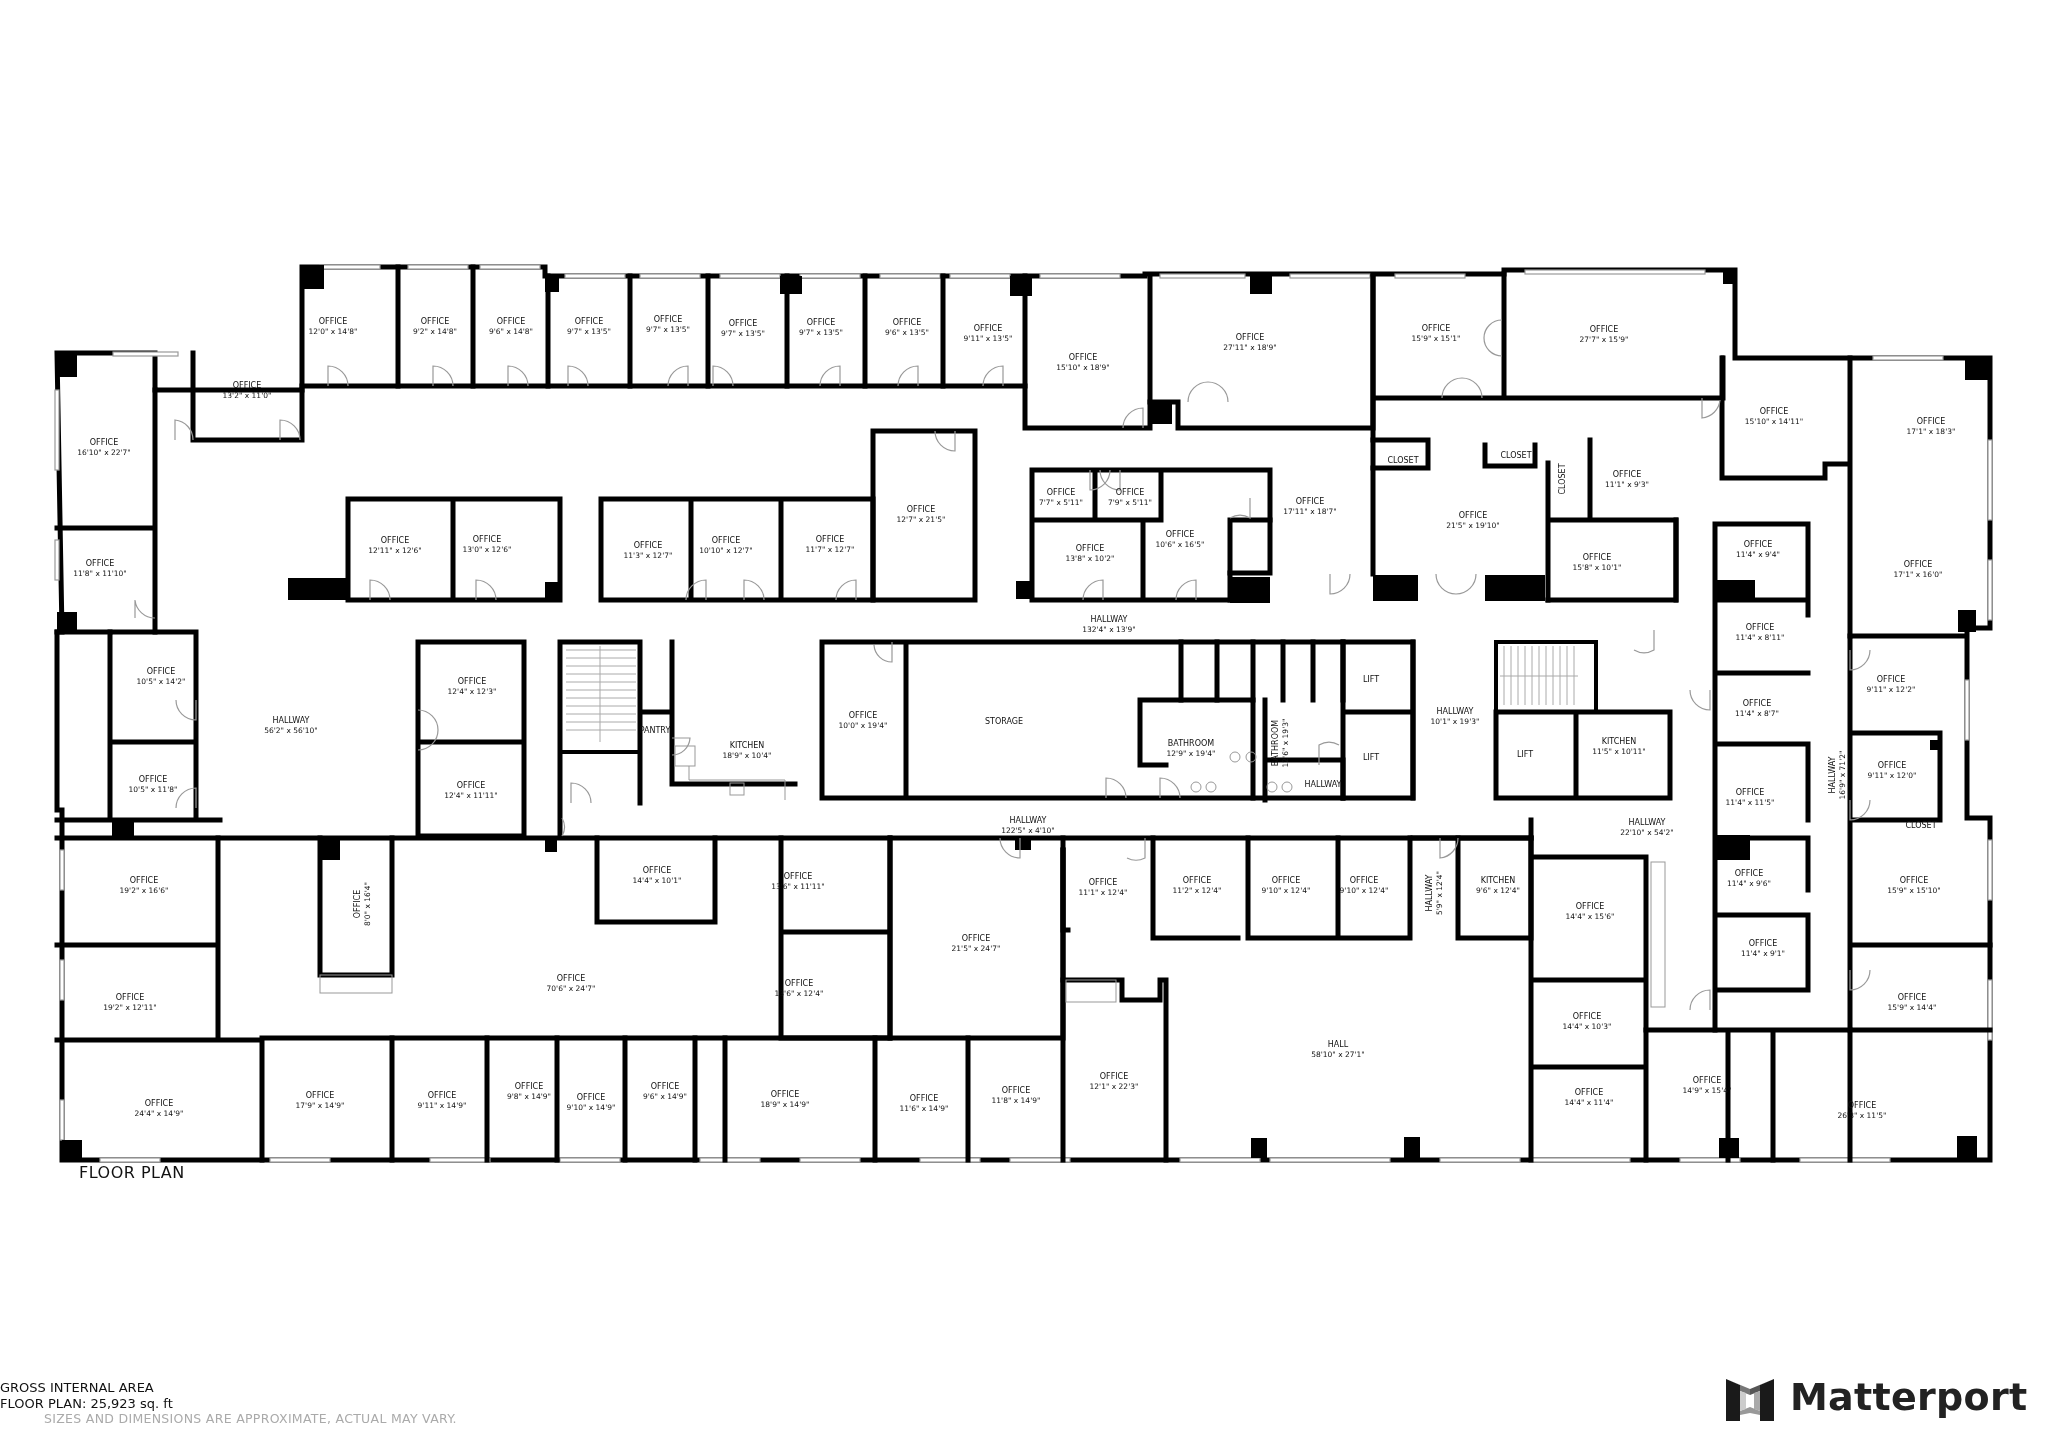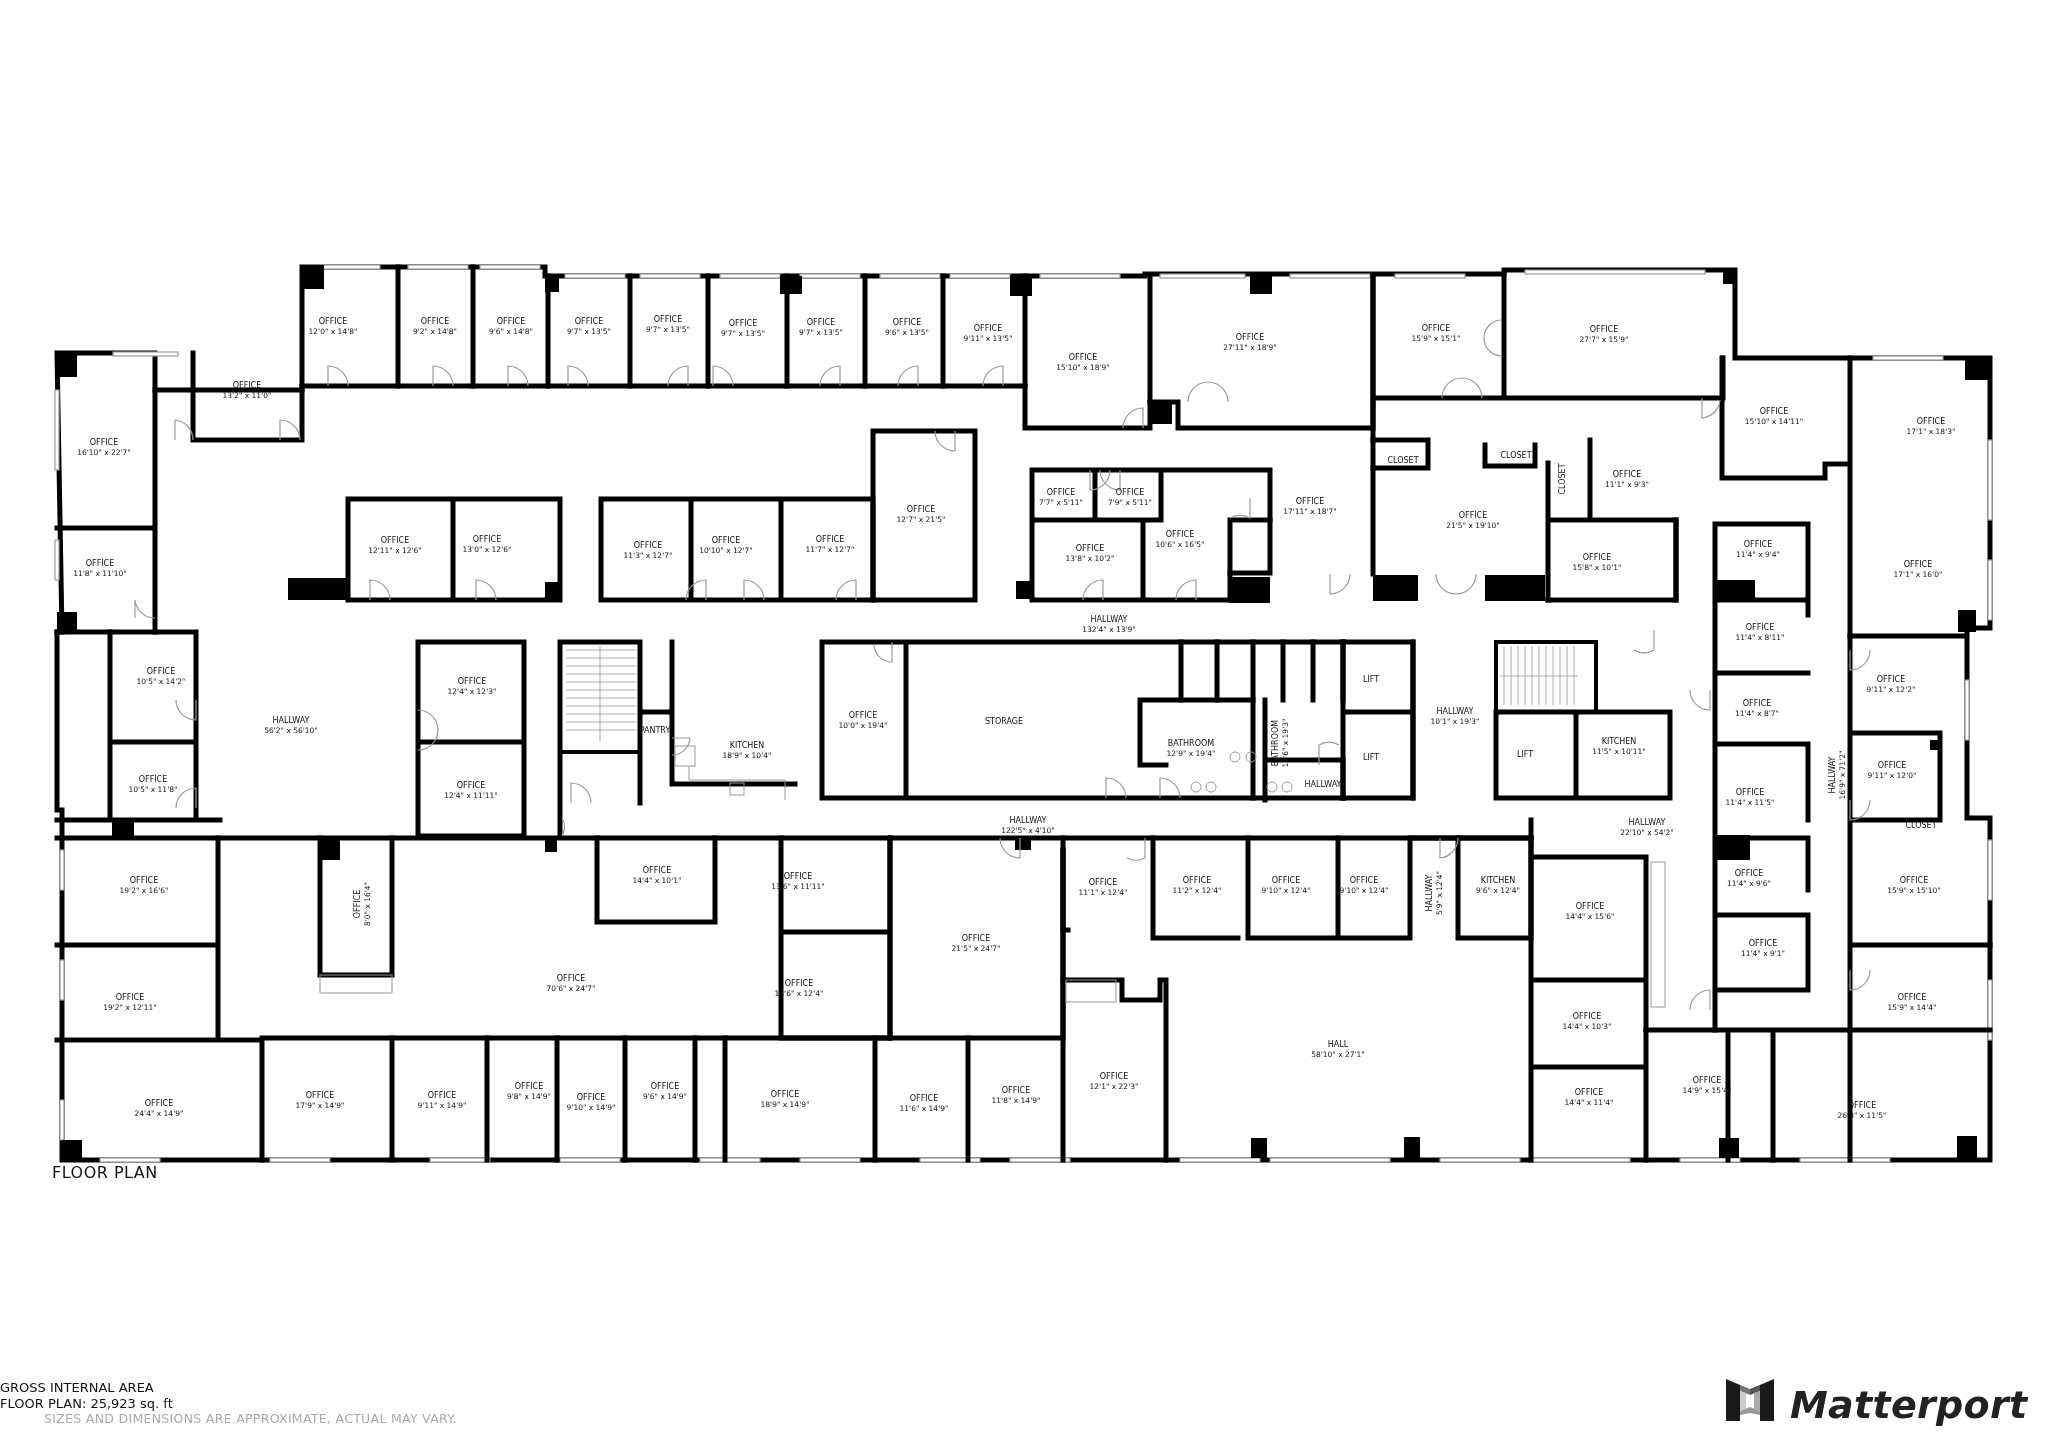--- a/index.html
+++ b/index.html
@@ -7,26 +7,26 @@
   #plan{position:absolute;left:0;top:0;width:2048px;height:1449px;}
   .w{fill:none;stroke:#000;stroke-width:5;stroke-linecap:square;}
   .wt{fill:none;stroke:#000;stroke-width:4;}
   .blk{fill:#000;}
   .win{fill:#fff;stroke:#999;stroke-width:1.2;}
   .door{fill:none;stroke:#999;stroke-width:1.2;}
   .stair{fill:none;stroke:#aaa;stroke-width:1;}
   .fix{fill:none;stroke:#999;stroke-width:1;}
   .room-name{font-size:8px;fill:#111;text-anchor:middle;font-family:"DejaVu Sans",sans-serif;}
   .room-dim{font-size:7.5px;fill:#111;text-anchor:middle;font-family:"DejaVu Sans",sans-serif;}
-  .fp-label{position:absolute;left:52px;top:1163px;font-size:16px;color:#111;letter-spacing:0.5px;font-family:"DejaVu Sans",sans-serif;}
+  .fp-label{position:absolute;left:79px;top:1163px;font-size:16px;color:#111;letter-spacing:0.5px;font-family:"DejaVu Sans",sans-serif;}
   .footer{position:absolute;left:0;width:1490px;text-align:left;font-family:"DejaVu Sans",sans-serif;}
   .f1{top:1380px;font-size:13px;color:#111;}
   .f2{top:1396px;font-size:13px;color:#111;}
   .f3{top:1411px;font-size:12.5px;color:#aaa;letter-spacing:0.3px;margin-left:44px;}
-  .brand{position:absolute;left:1724px;top:1375px;display:flex;align-items:flex-end;gap:14px;font-style:italic;}
+  .brand{position:absolute;left:1724px;top:1375px;display:flex;align-items:flex-start;gap:14px;}
   .brand-name{font-family:"DejaVu Sans",sans-serif;font-weight:bold;font-size:38px;color:#222;letter-spacing:0.3px;}
 </style>
 </head>
 <body>
 
 <svg id="plan" viewBox="0 0 2048 1449" xmlns="http://www.w3.org/2000/svg">
 
   <g>
     <path class="w" d="M57,353 H155 V390 H302 V267 H545 V276 H1145 V274 H1504 V270 H1735 V358 H1990 V628 H1967 V818 H1990 V1160 H62 V810 H57 V632 H62 Z"></path>
   </g>

